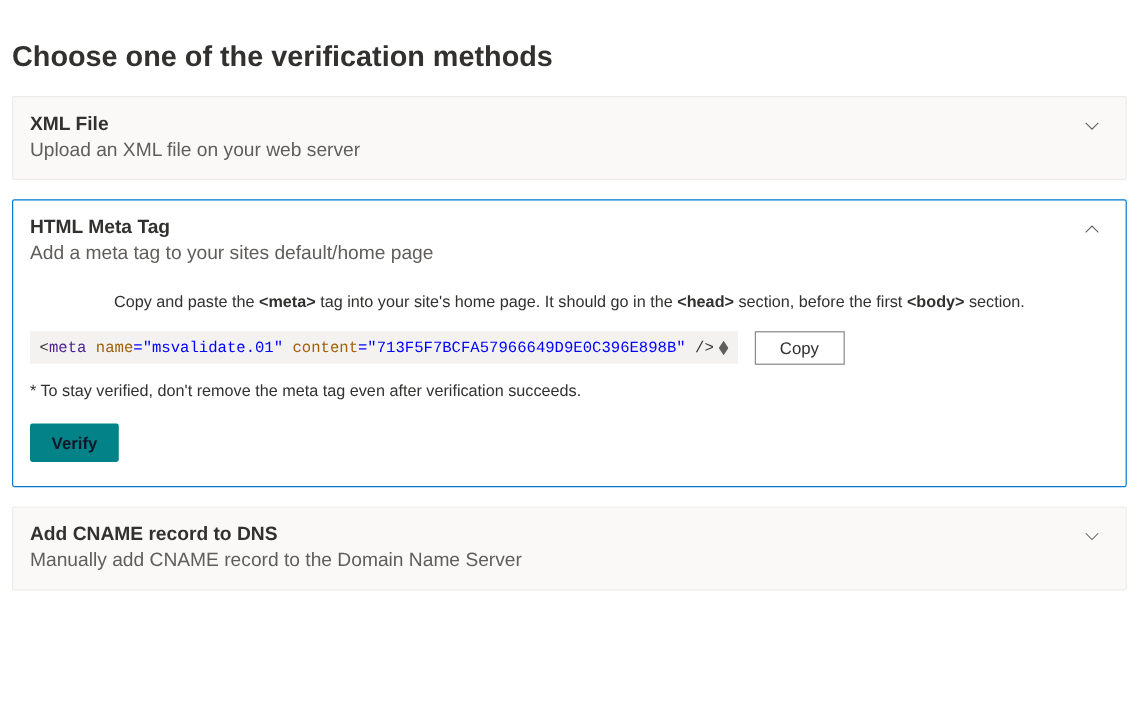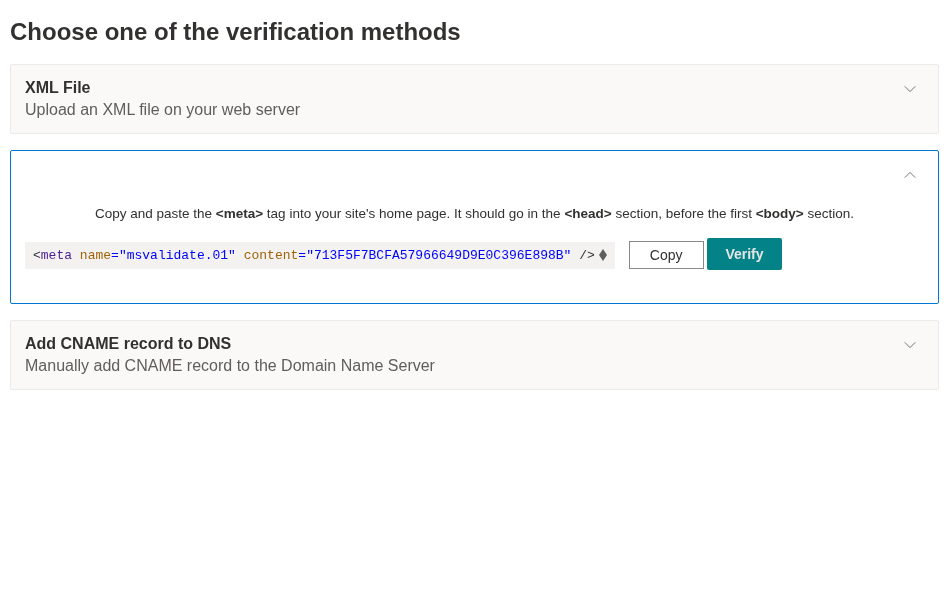--- a/index.html
+++ b/index.html
@@ -8,21 +8,21 @@
       background: #ffffff;
       color: #323130;
       padding: 10px;
       font-size: 14px;
     }
     .page-title {
       font-size: 24px;
       font-weight: 600;
       color: #323130;
       margin-bottom: 18px;
-      margin-top: 8px;
+      margin-top: 24px;
     }
     .accordion-item {
       background: #faf9f8;
       border: 1px solid #edebe9;
       border-radius: 2px;
       margin-bottom: 16px;
     }
     .accordion-item.expanded {
       background: #ffffff;
       border: 1px solid #0078d4;
@@ -107,21 +107,21 @@
       cursor: pointer;
       border-radius: 0;
     }
     .note {
       font-size: 13.5px;
       color: #323130;
       margin-bottom: 20px;
     }
     .verify-btn {
       background: #038387;
-      color: #e5e5e5;
+      color: #0f172a;
       border: none;
       font-size: 14px;
       font-weight: 600;
       padding: 8px 18px;
       cursor: pointer;
       border-radius: 2px;
     }
   </style>
 </head>
 <body>
@@ -137,20 +137,24 @@
     <span class="chevron">
       <svg viewBox="0 0 16 16" fill="none" stroke="currentColor" stroke-width="1">
           <path d="M2 5 L8 11 L14 5"></path>
         </svg>
     </span>
   </div>
 </div>
 
 <div class="accordion-item expanded">
   <div class="accordion-header">
+    <div class="accordion-header-text">
+      <div class="accordion-title">HTML Meta Tag</div>
+      <div class="accordion-subtitle">Add a meta tag to your sites default/home page</div>
+    </div>
     <span class="chevron">
       <svg viewBox="0 0 16 16" fill="none" stroke="currentColor" stroke-width="1">
           <path d="M2 11 L8 5 L14 11"></path>
         </svg>
     </span>
   </div>
   <div class="accordion-body">
     <p class="instruction">
       <span>Copy and paste the </span><b>&lt;meta&gt;</b><span> tag into your site's home page. It should go in the </span><b>&lt;head&gt;</b><span> section, before the first </span><b>&lt;body&gt;</b><span> section.</span>
     </p>
@@ -161,20 +165,21 @@
           <svg viewBox="0 0 8 6">
               <path d="M0 6 L4 0 L8 6 Z" fill="currentColor"></path>
             </svg>
           <svg viewBox="0 0 8 6">
               <path d="M0 0 L4 6 L8 0 Z" fill="currentColor"></path>
             </svg>
         </span>
       </span>
       <button class="copy-btn">Copy</button>
     </div>
+    <p class="note">* To stay verified, don't remove the meta tag even after verification succeeds.</p>
     <button class="verify-btn">Verify</button>
   </div>
 </div>
 
 <div class="accordion-item">
   <div class="accordion-header">
     <div class="accordion-header-text">
       <div class="accordion-title">Add CNAME record to DNS</div>
       <div class="accordion-subtitle">Manually add CNAME record to the Domain Name Server</div>
     </div>

